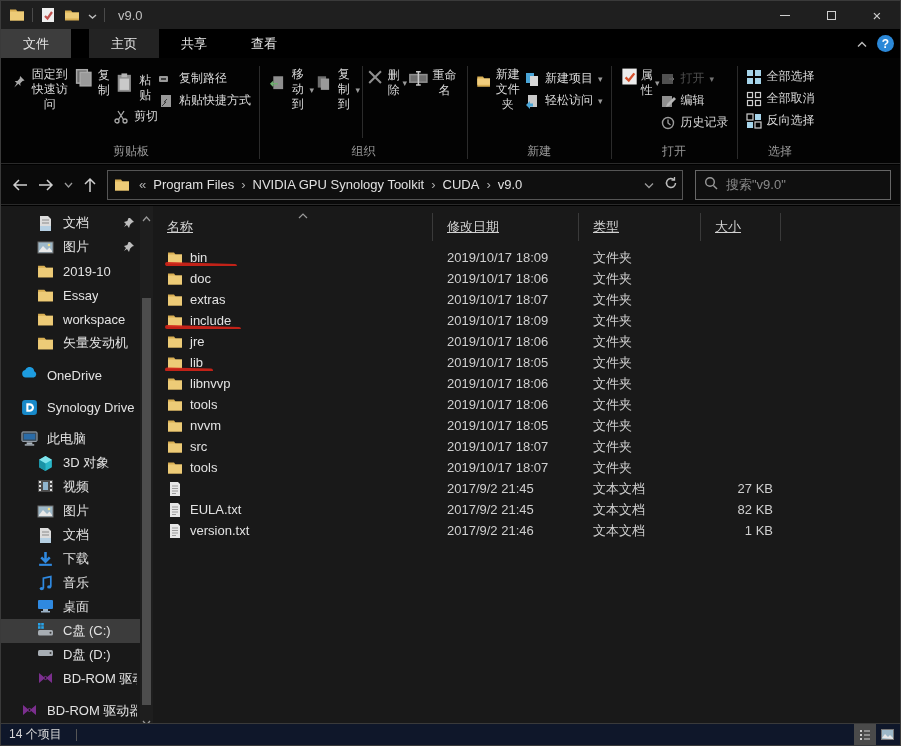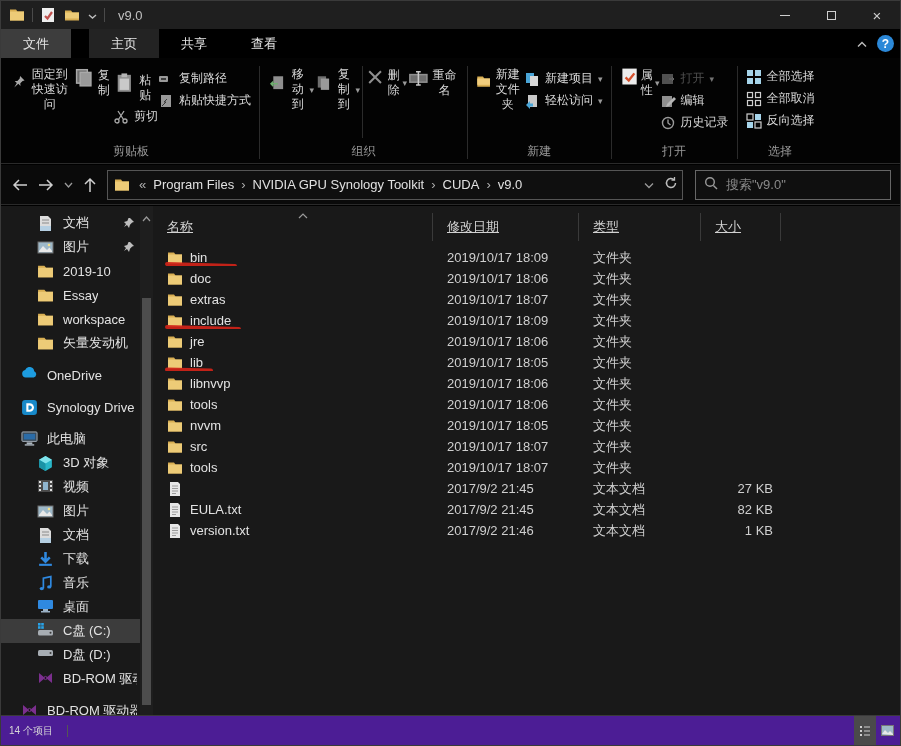--- a/index.html
+++ b/index.html
@@ -111,23 +111,23 @@
   .c-name { width:280px; display:flex; align-items:center; gap:7px;
     padding-left:14px; position:relative; color:#e2e2e2; }
   .c-name .ic { width:16px; height:16px; flex:0 0 16px; }
   .c-date { width:146px; padding-left:14px; color:#cfcfcf; }
   .c-type { width:122px; padding-left:14px; color:#cfcfcf; }
   .c-size { width:80px; text-align:right; padding-right:8px; color:#cfcfcf; }
   .redline { position:absolute; height:4px; background:#d02318;
     border-radius:2px; bottom:-1px; transform:rotate(1.6deg); opacity:.92; }
 
   
-  .statusbar { position:absolute; left:0; right:0; bottom:0; height:30px;
-    background:#4c1d95; border-top:1px solid #3a3a3a; display:flex;
-    align-items:center; font-size:10px; color:#d8d8d8; padding:0 8px; }
+  .statusbar { position:absolute; left:0; right:0; bottom:0; height:22px;
+    background:#0f172a; border-top:1px solid #3a3a3a; display:flex;
+    align-items:center; font-size:12px; color:#d8d8d8; padding:0 8px; }
   .sb-sep { width:1px; height:12px; background:#555; margin-left:14px; }
   .sb-views { position:absolute; right:2px; top:0; bottom:0; display:flex; }
   .sb-view { width:22px; display:flex; align-items:center; justify-content:center; }
   .sb-view.on { background:#4a4a4a; }
 </style>
 </head>
 <body>
 
 <div class="window">
 

